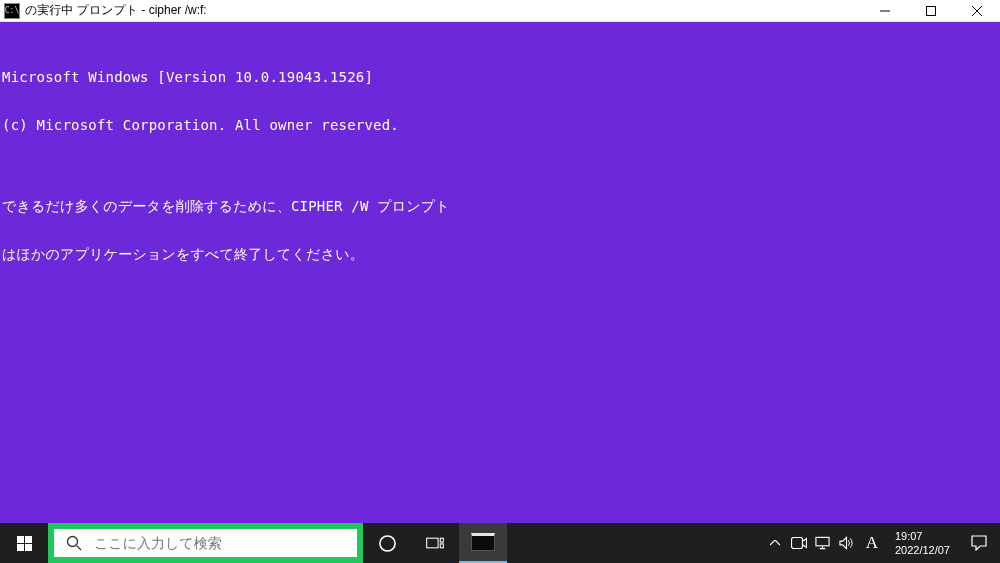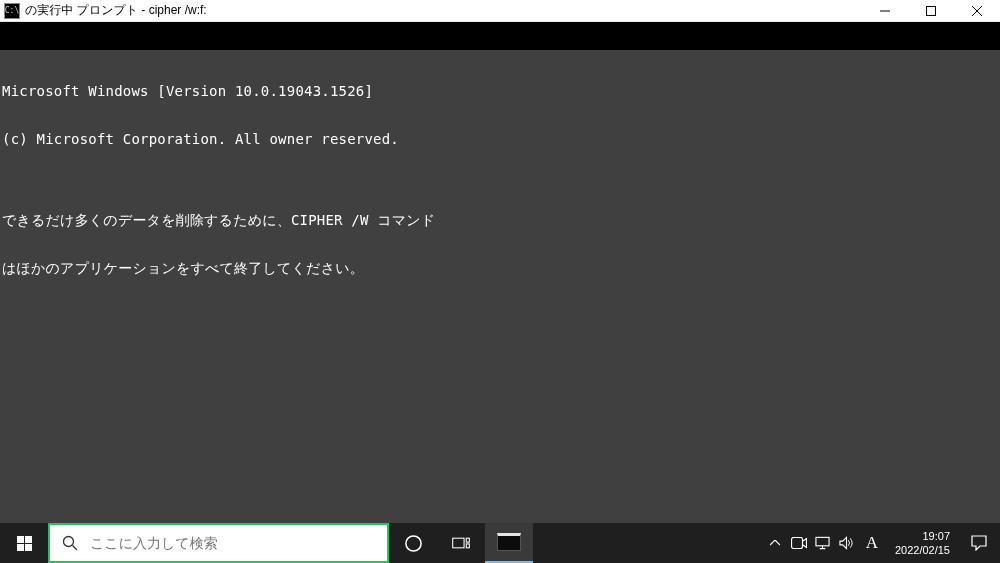--- a/index.html
+++ b/index.html
@@ -27,54 +27,53 @@
     .titlebar-controls { display: flex; height: 100%; }
     .titlebar-btn { 
       width: 46px; height: 100%; 
       display: flex; align-items: center; justify-content: center;
       font-size: 10px; color: #000;
       cursor: pointer;
     }
     
     .terminal { 
       flex: 1; 
-      background: #404040; 
+      background: #6d28d9; 
       color: #fff;
       font-family: 'MS Gothic', 'Consolas', monospace;
       font-size: 14px;
-      padding: 1px 2px;
+      padding: 15px 2px;
       line-height: 1.15;
       letter-spacing: 0.2px;
       white-space: pre;
       overflow: hidden;
-      margin-top: 28px;
     }
     .terminal-line { display: block; }
     
     .taskbar { 
       height: 40px; 
       background: #1f1f1f; 
       display: flex; 
       align-items: stretch;
       color: #fff;
     }
     .start-btn { 
       width: 48px; 
       display: flex; align-items: center; justify-content: center;
       cursor: pointer;
     }
     .win-logo { display: grid; grid-template-columns: 7px 7px; grid-template-rows: 7px 7px; gap: 1px; }
     .win-logo span { background: #fff; }
     
     .search-box { 
-      width: 341px; 
+      width: 315px; 
       background: #fff; 
       display: flex; 
       align-items: center;
-      border: 2px solid #22c55e;
+      border: 6px solid #22c55e;
     }
     .search-icon { 
       width: 40px; 
       display: flex; align-items: center; justify-content: center;
       color: #333;
     }
     .search-input { 
       flex: 1; 
       border: none; outline: none;
       font-size: 14px; 
@@ -115,21 +114,21 @@
     }
     .tray-ime { 
       width: 26px;
       font-family: 'Meiryo', serif; 
       font-size: 17px; 
     }
     
     .clock-area { 
       display: flex; 
       flex-direction: column; 
-      align-items: flex-end; 
+      align-items: flex-start; 
       justify-content: center;
       padding: 0 8px;
       font-size: 11px;
       line-height: 1.3;
       cursor: pointer;
     }
     
     .action-center { 
       width: 42px;
       display: flex; align-items: center; justify-content: center;
@@ -162,21 +161,21 @@
             <path d="M0 0 L10 10 M10 0 L0 10" stroke="#000" stroke-width="1"></path>
           </svg>
       </div>
     </div>
   </div>
 
   <div class="terminal">
     <span class="terminal-line">Microsoft Windows [Version 10.0.19043.1526]</span>
     <span class="terminal-line">(c) Microsoft Corporation. All owner reserved.</span>
     <span class="terminal-line"></span>
-    <span class="terminal-line">できるだけ多くのデータを削除するために、CIPHER /W コマンド</span>
+    <span class="terminal-line">できるだけ多くのデータを削除するために、CIPHER /W プロンプト</span>
     <span class="terminal-line">はほかのアプリケーションをすべて終了してください。</span>
   </div>
 
   <div class="taskbar">
     <div class="start-btn">
       <div class="win-logo">
         <span></span>
           <span></span>
           <span></span>
           <span></span>
@@ -235,21 +234,21 @@
         <svg width="15" height="14" viewBox="0 0 16 14">
             <path d="M1 5 H4 L8 1 V13 L4 9 H1 Z" fill="none" stroke="#fff" stroke-width="1.2"></path>
             <path d="M10 4 Q12.5 7 10 10 M12 2 Q16 7 12 12" fill="none" stroke="#fff" stroke-width="1"></path>
           </svg>
       </div>
       <div class="tray-icon tray-ime">A</div>
     </div>
 
     <div class="clock-area">
       <div>19:07</div>
-      <div>2022/02/15</div>
+      <div>2022/12/07</div>
     </div>
 
     <div class="action-center">
       <svg width="16" height="16" viewBox="0 0 16 16">
           <path d="M1 1 H15 V11 H9 L5 15 V11 H1 Z" fill="none" stroke="#fff" stroke-width="1.2"></path>
         </svg>
     </div>
   </div>
 
 </div>

